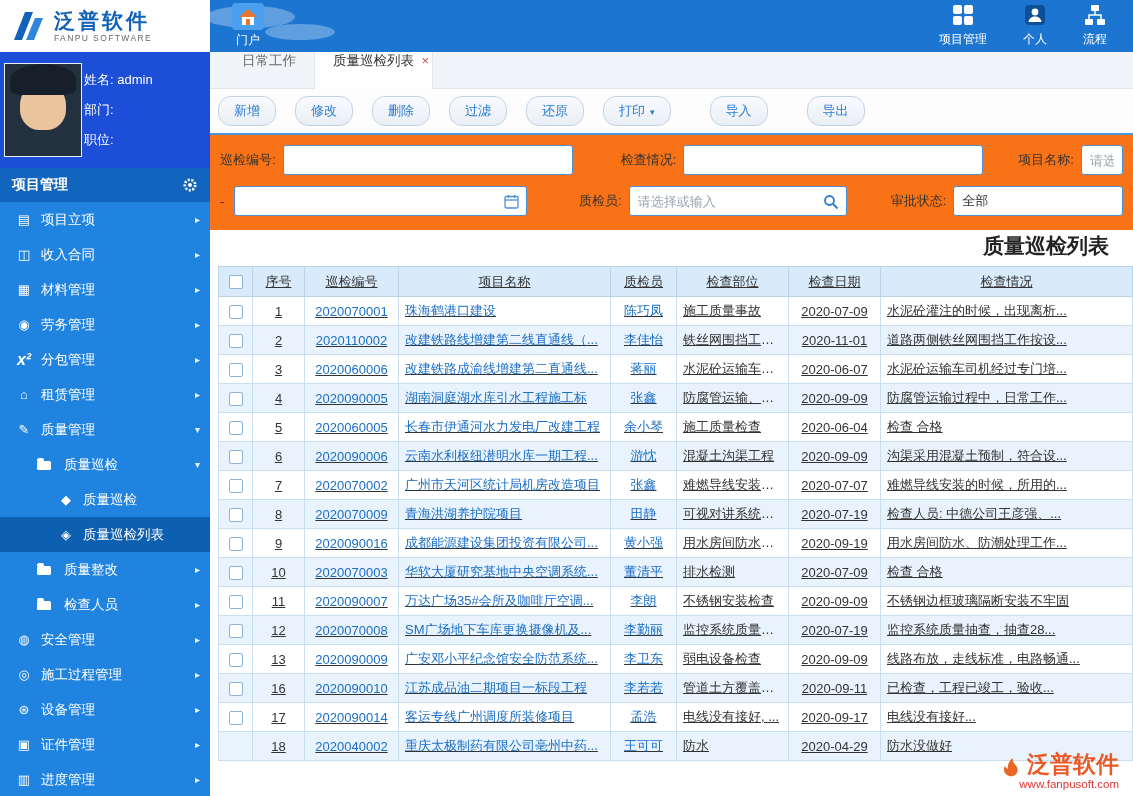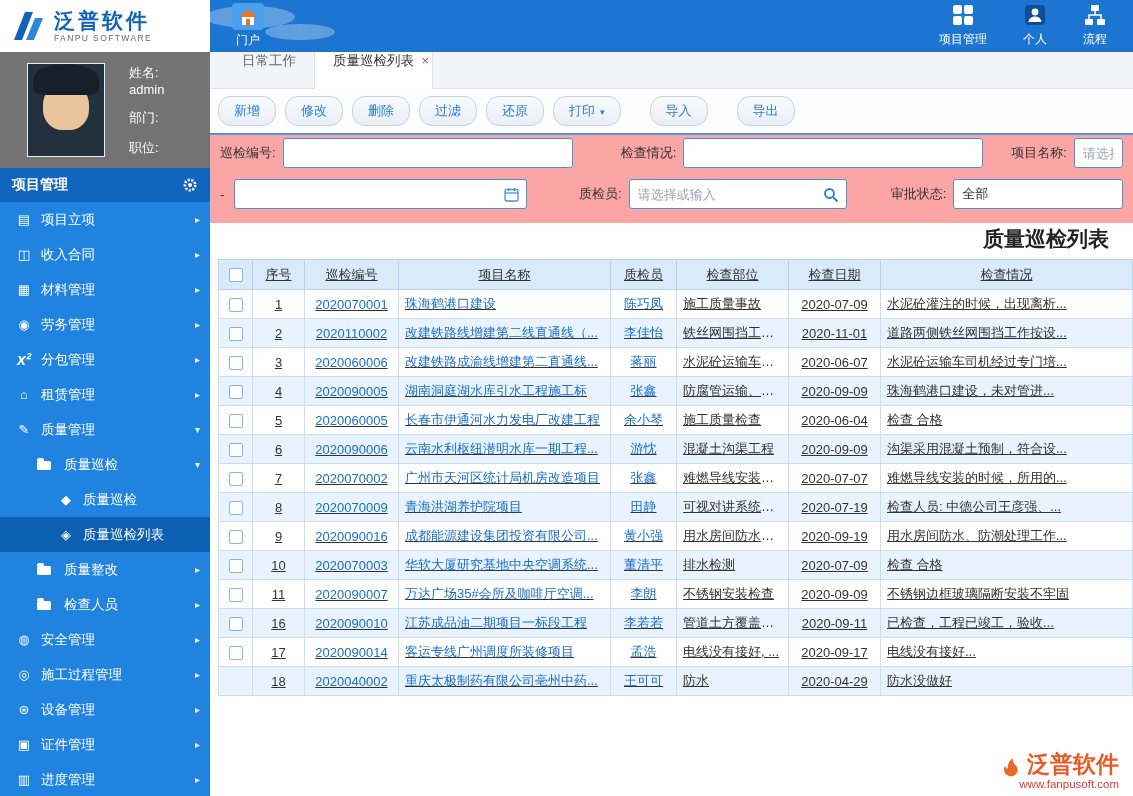--- a/index.html
+++ b/index.html
@@ -19,21 +19,21 @@
   .cloud2 { left:265px; top:24px; width:70px; height:16px; }
   .top-nav { margin-left:auto; display:flex; align-items:center; gap:36px; padding-right:26px; z-index:2; }
   .top-nav-item { display:flex; flex-direction:column; align-items:center; gap:2px; cursor:pointer; }
   .top-nav-item .lbl { color:#fff; font-size:12px; }
 
   
   .main-row { display:flex; height:744px; }
 
   
   .sidebar { width:210px; background:#1f83df; flex-shrink:0; display:flex; flex-direction:column; overflow:hidden; }
-  .profile { display:flex; padding:11px 27px; gap:24px; background:#737373; }
+  .profile { display:flex; padding:11px 4px; gap:2px; background:#1d4ed8; }
   .avatar { width:78px; height:94px; background:#23303e; position:relative; overflow:hidden; flex-shrink:0; border:1px solid #e8eef5; }
   .avatar::before { content:""; position:absolute; left:20%; top:20%; width:60%; height:52%; background:#e9c49c; border-radius:48% 48% 42% 42%; }
   .avatar::after { content:""; position:absolute; left:6%; top:0; width:88%; height:34%; background:#17202a; border-radius:50% 50% 20% 20%; }
   .profile-text { display:flex; flex-direction:column; justify-content:center; gap:12px; color:#fff; font-size:13px; }
   .section-header { height:34px; background:#1265be; color:#fff; font-weight:bold; font-size:14px; display:flex; align-items:center; padding:0 12px; position:relative; }
   .section-header .gear { position:absolute; right:12px; top:9px; }
   .menu { flex:1; overflow:hidden; }
   .menu-item { height:35px; display:flex; align-items:center; color:#fff; cursor:pointer; position:relative; font-size:13.5px; }
   .menu-item.lvl1 { padding-left:14px; }
   .menu-item.lvl2 { padding-left:34px; }
@@ -47,32 +47,32 @@
 
   
   .content { flex:1; display:flex; flex-direction:column; overflow:hidden; position:relative; background:#fff; }
 
   .tabbar { height:37px; background:#f1f5f9; border-bottom:1px solid #dfe5ec; display:flex; align-items:stretch; padding-left:14px; }
   .tab { position:relative; display:flex; padding:0 18px; color:#666; cursor:pointer; font-size:13.5px; }
   .tab.active { background:#fff; color:#333; border-left:1px solid #e0e6ec; border-right:1px solid #e0e6ec; margin-bottom:-1px; }
   .tab-close { position:absolute; top:2px; right:3px; font-size:13px; color:#c9564a; line-height:1; cursor:pointer; }
 
   .toolbar { padding:7px 8px; border-bottom:2px solid #4d94e0; background:#fdfdfe; display:flex; align-items:center; }
-  .tbtn { font-family:inherit; font-size:13px; color:#2a7bd2; background:linear-gradient(#f9fbfd,#e9eff6); border:1px solid #c3d3e4; border-radius:13px; padding:5px 15px; margin-right:9px; cursor:pointer; }
+  .tbtn { font-family:inherit; font-size:13px; color:#2a7bd2; background:linear-gradient(#f9fbfd,#e9eff6); border:1px solid #c3d3e4; border-radius:13px; padding:5px 15px; margin-right:19px; cursor:pointer; }
   .tbtn .caret { font-size:9px; margin-left:5px; }
   .tbtn.gap { margin-left:20px; }
 
-  .filters { padding:2px 10px 4px 10px; background:#fca5a5; }
+  .filters { padding:9px 10px 4px 10px; background:#f97316; }
   .f-row { height:32px; display:flex; align-items:center; margin-bottom:9px; }
   .f-label { color:#333; font-size:13px; white-space:nowrap; margin-right:7px; }
   .f-input, .f-select { height:30px; border:1px solid #4a90d9; border-radius:3px; font-family:inherit; font-size:13px; padding:0 8px; color:#333; outline:none; background:#fff; }
   .f-input::placeholder { color:#9aa5b0; }
   .w290 { width:290px; } .w300 { width:300px; } .w293 { width:293px; }
   .grow { flex:1; min-width:0; }
-  .ml48 { margin-left:48px; } .ml36 { margin-left:28px; } .ml52 { margin-left:52px; } .ml44 { margin-left:44px; }
+  .ml48 { margin-left:48px; } .ml36 { margin-left:35px; } .ml52 { margin-left:52px; } .ml44 { margin-left:44px; }
   .input-wrap { position:relative; display:flex; align-items:center; }
   .input-wrap .in-icon { position:absolute; right:8px; top:8px; cursor:pointer; }
   .input-wrap input { padding-right:28px; }
   .dash { width:14px; text-align:left; color:#333; }
   .f-select { display:flex; align-items:center; }
 
   .list-title { text-align:right; font-size:21px; font-weight:bold; color:#222; padding:2px 24px 6px 0; }
 
   .table-wrap { margin-left:8px; flex:1; overflow:hidden;text-decoration:underline; }
   table { border-collapse:collapse; table-layout:fixed; width:100%; }
@@ -368,21 +368,21 @@
               <td class="c-result">水泥砼运输车司机经过专门培...</td>
             </tr>
             <tr>
               <td class="c-cb"><input type="checkbox" class="cb" style=""></td>
               <td class="c-num">4</td>
               <td class="c-code link">2020090005</td>
               <td class="c-proj link">湖南洞庭湖水库引水工程施工标</td>
               <td class="c-insp link">张鑫</td>
               <td class="c-part">防腐管运输、布管</td>
               <td class="c-date">2020-09-09</td>
-              <td class="c-result">珠海鹤港口建设，未对管进...</td>
+              <td class="c-result">防腐管运输过程中，日常工作...</td>
             </tr>
             <tr>
               <td class="c-cb"><input type="checkbox" class="cb" style=""></td>
               <td class="c-num">5</td>
               <td class="c-code link">2020060005</td>
               <td class="c-proj link">长春市伊通河水力发电厂改建工程</td>
               <td class="c-insp link">余小琴</td>
               <td class="c-part">施工质量检查</td>
               <td class="c-date">2020-06-04</td>
               <td class="c-result">检查 合格</td>
@@ -439,20 +439,40 @@
             </tr>
             <tr>
               <td class="c-cb"><input type="checkbox" class="cb" style=""></td>
               <td class="c-num">11</td>
               <td class="c-code link">2020090007</td>
               <td class="c-proj link">万达广场35#会所及咖啡厅空调...</td>
               <td class="c-insp link">李朗</td>
               <td class="c-part">不锈钢安装检查</td>
               <td class="c-date">2020-09-09</td>
               <td class="c-result">不锈钢边框玻璃隔断安装不牢固</td>
+            </tr>
+            <tr>
+              <td class="c-cb"><input type="checkbox" class="cb" style=""></td>
+              <td class="c-num">12</td>
+              <td class="c-code link">2020070008</td>
+              <td class="c-proj link">SM广场地下车库更换摄像机及...</td>
+              <td class="c-insp link">李勤丽</td>
+              <td class="c-part">监控系统质量抽查</td>
+              <td class="c-date">2020-07-19</td>
+              <td class="c-result">监控系统质量抽查，抽查28...</td>
+            </tr>
+            <tr>
+              <td class="c-cb"><input type="checkbox" class="cb" style=""></td>
+              <td class="c-num">13</td>
+              <td class="c-code link">2020090009</td>
+              <td class="c-proj link">广安邓小平纪念馆安全防范系统...</td>
+              <td class="c-insp link">李卫东</td>
+              <td class="c-part">弱电设备检查</td>
+              <td class="c-date">2020-09-09</td>
+              <td class="c-result">线路布放，走线标准，电路畅通...</td>
             </tr>
             <tr>
               <td class="c-cb"><input type="checkbox" class="cb" style=""></td>
               <td class="c-num">16</td>
               <td class="c-code link">2020090010</td>
               <td class="c-proj link">江苏成品油二期项目一标段工程</td>
               <td class="c-insp link">李若若</td>
               <td class="c-part">管道土方覆盖抽查</td>
               <td class="c-date">2020-09-11</td>
               <td class="c-result">已检查，工程已竣工，验收...</td>

